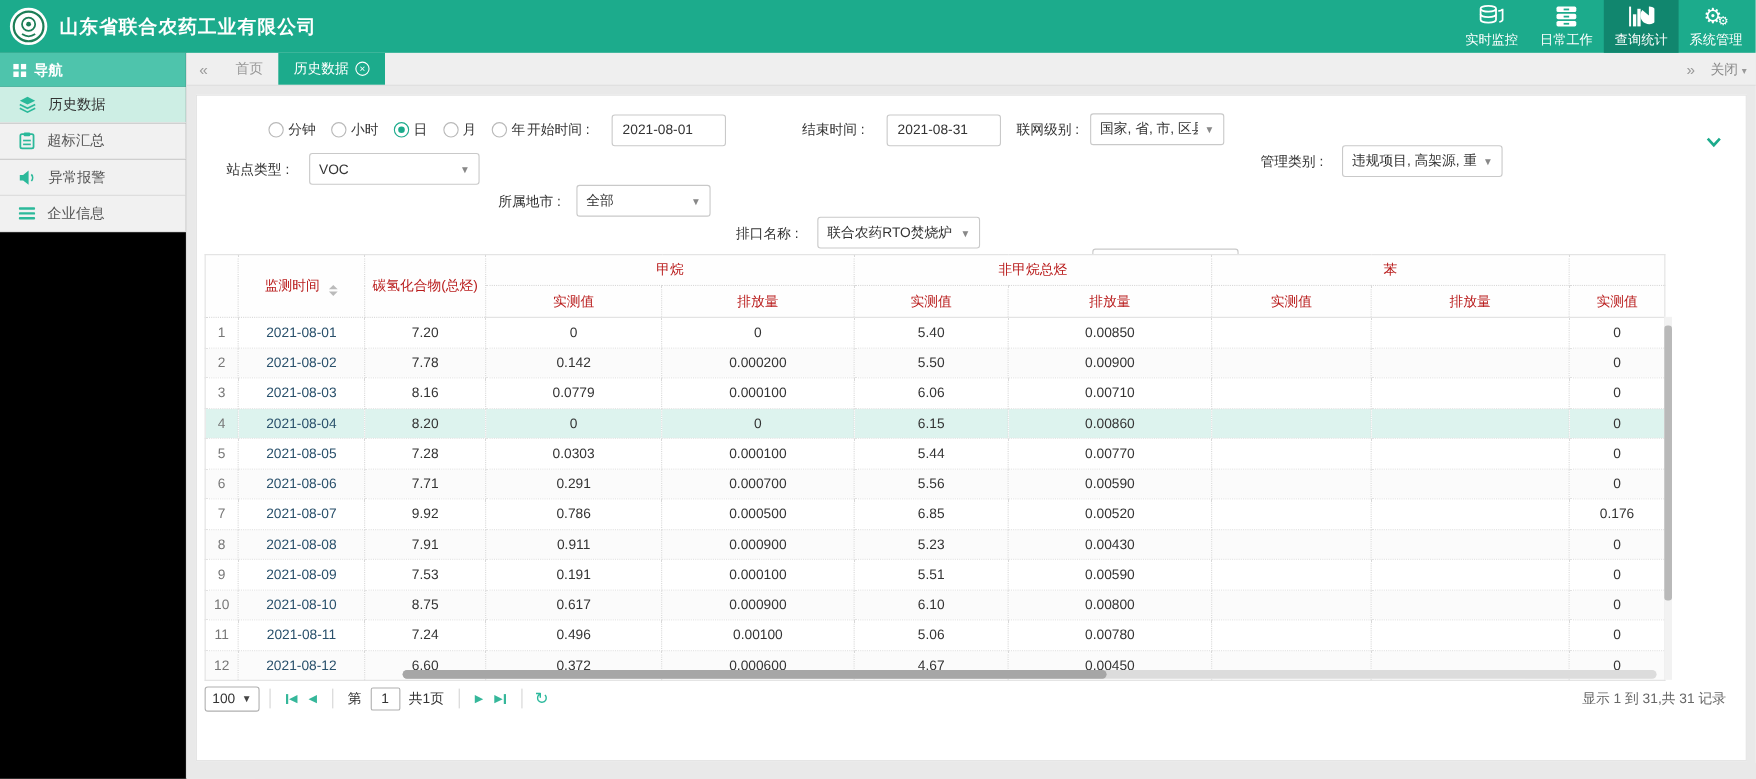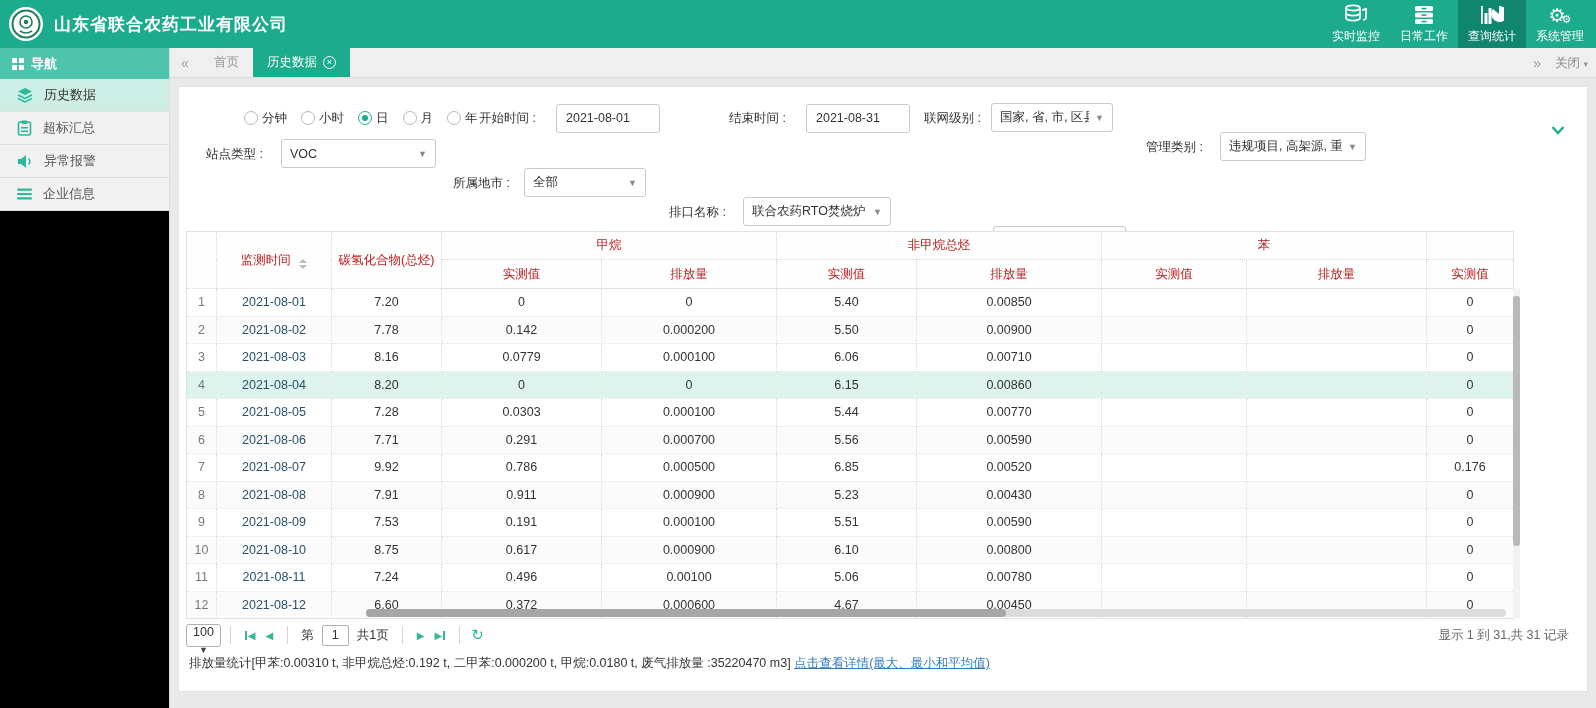--- a/index.html
+++ b/index.html
@@ -104,21 +104,21 @@
   .hscroll .thumb { position:absolute; left:0; top:0; height:8px; width:640px;
     background:#a6a6a6; border-radius:4px; }
   .vscroll { position:absolute; right:0; top:57px; width:7px; height:330px; background:#f2f2f2; }
   .vscroll .thumb { position:absolute; left:0; top:8px; width:7px; height:250px;
     background:#b9b9b9; border-radius:3px; }
 
   
   .pager { position:absolute; left:7px; right:8px; top:534px; height:28px;
     display:flex; align-items:center; font-size:12.5px; color:#333; }
   .psize { height:23px; border:1px solid #b0b0b0; border-radius:3px; display:flex;
-    align-items:center; padding:0 6px; gap:6px; cursor:pointer; background:#fff;flex-direction:column; }
+    align-items:center; padding:0 6px; gap:6px; cursor:pointer; background:#fff; }
   .psize .caret { font-size:9px; color:#444; }
   .vsep { width:1px; height:18px; background:#d5d5d5; margin:0 9px; }
   .pbtn { display:inline-flex; align-items:center; color:#35b79a; font-size:10px;
     cursor:pointer; margin:0 5px; gap:1px; }
   .pbtn .bar { display:inline-block; width:2px; height:9px; background:#35b79a; }
   .pgtext { margin:0 4px; color:#333; }
   .pginput { width:27px; height:21px; border:1px solid #b0b0b0; border-radius:2px;
     text-align:center; font-size:12.5px; color:#333; font-family:inherit; margin:0 4px; outline:none;}
   .refresh { color:#2bb99c; font-size:15px; font-family:"DejaVu Sans",sans-serif; margin-left:2px; cursor:pointer; }
   .pinfo { position:absolute; right:10px; color:#666; }
@@ -551,19 +551,15 @@
       <input class="pginput" value="1" style="">
       <span class="pgtext">共1页</span>
       <span class="vsep"></span>
       <span class="pbtn">▶</span>
       <span class="pbtn">▶<span class="bar"></span></span>
       <span class="vsep"></span>
       <span class="refresh">↻</span>
       <span class="pinfo">显示 1 到 31,共 31 记录</span>
     </div>
 
-    <div class="stats">
-      <span>排放量统计[甲苯:0.00310 t, 非甲烷总烃:0.192 t, 二甲苯:0.000200 t, 甲烷:0.0180 t, 废气排放量 :35220470 m3]</span>
-      <a>点击查看详情(最大、最小和平均值)</a>
-    </div>
 
   </div>
 </div>
 
 </body></html>

